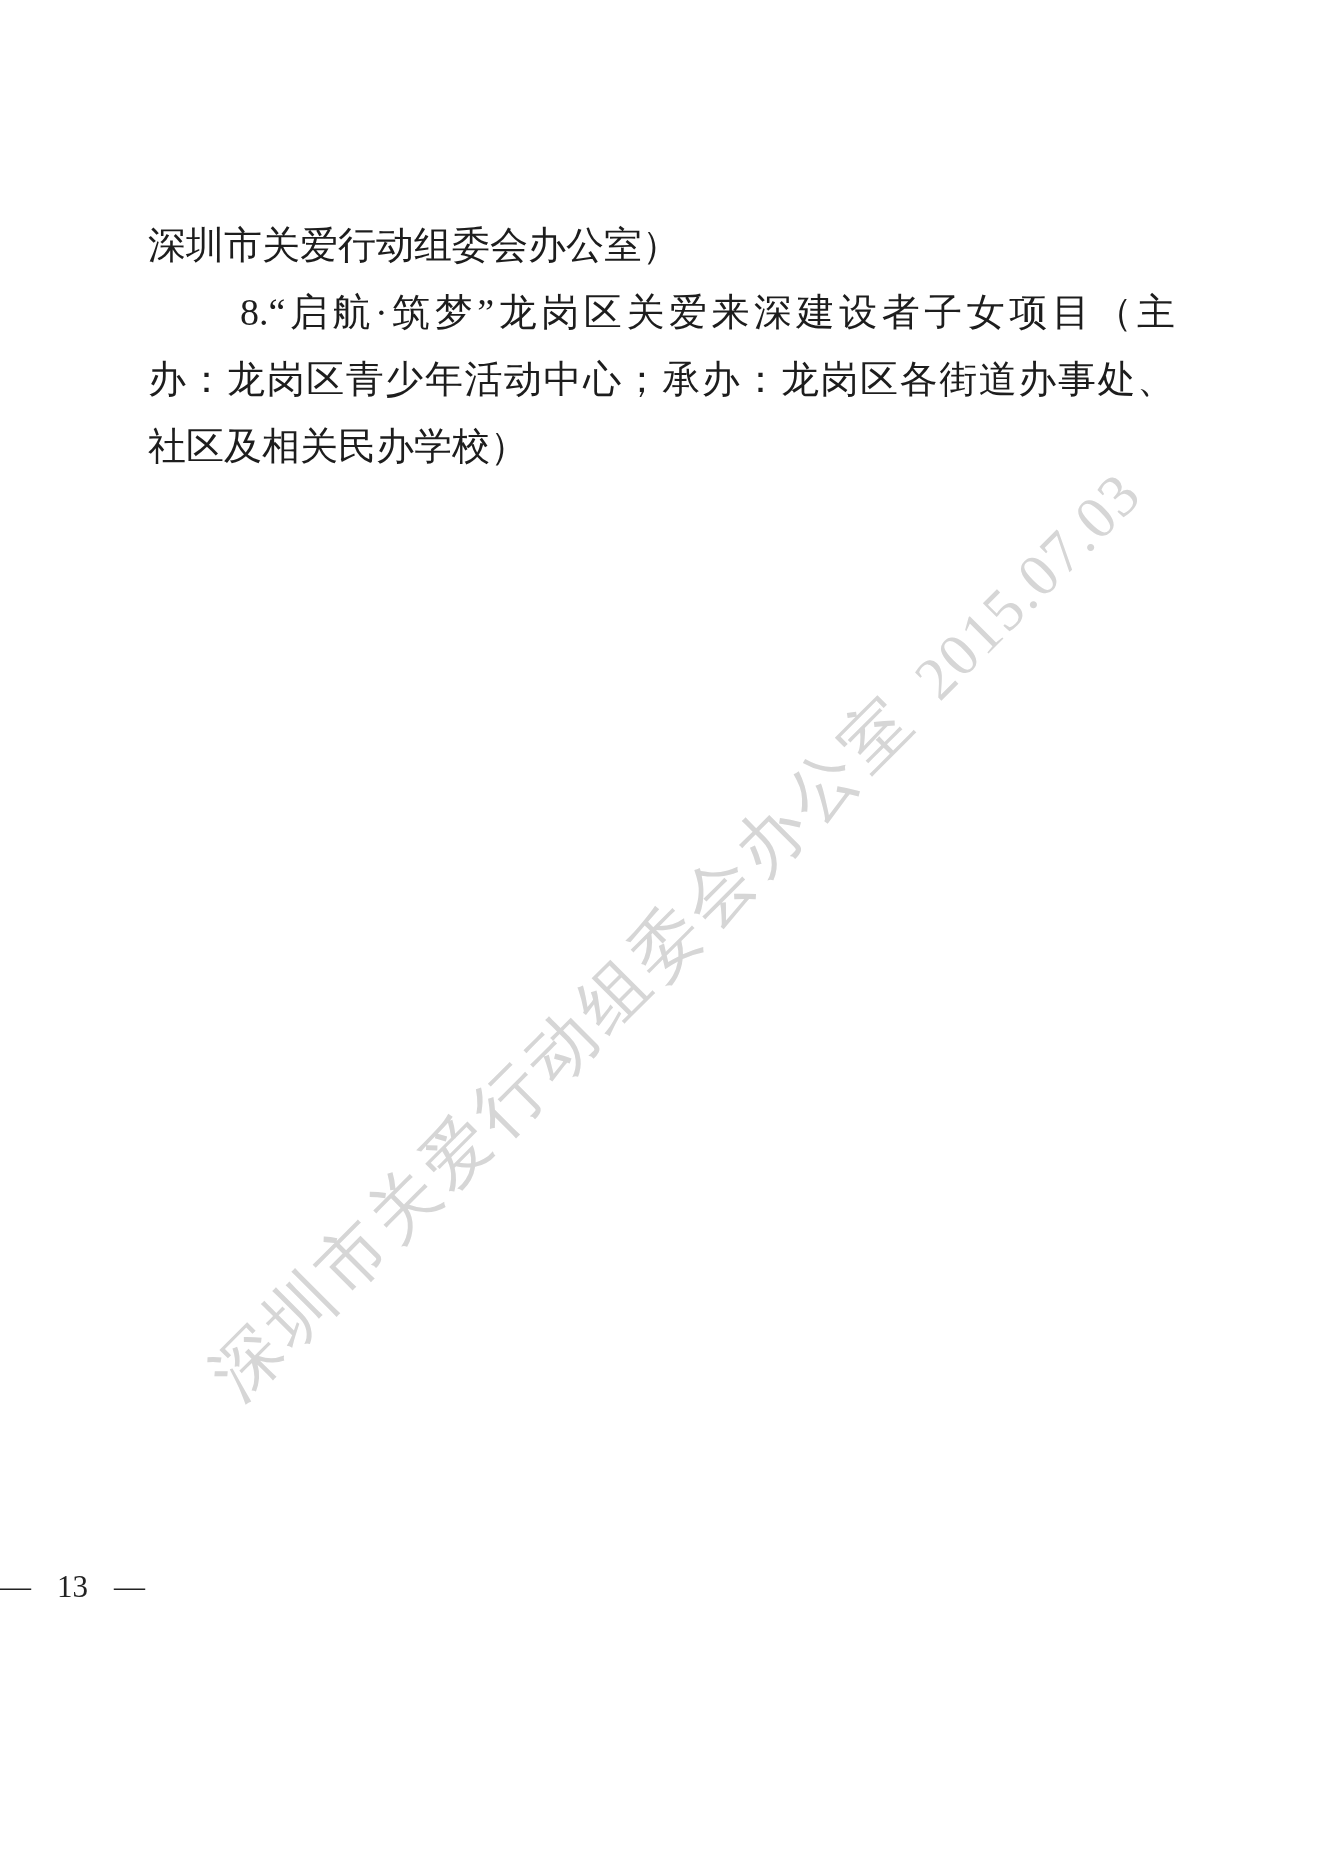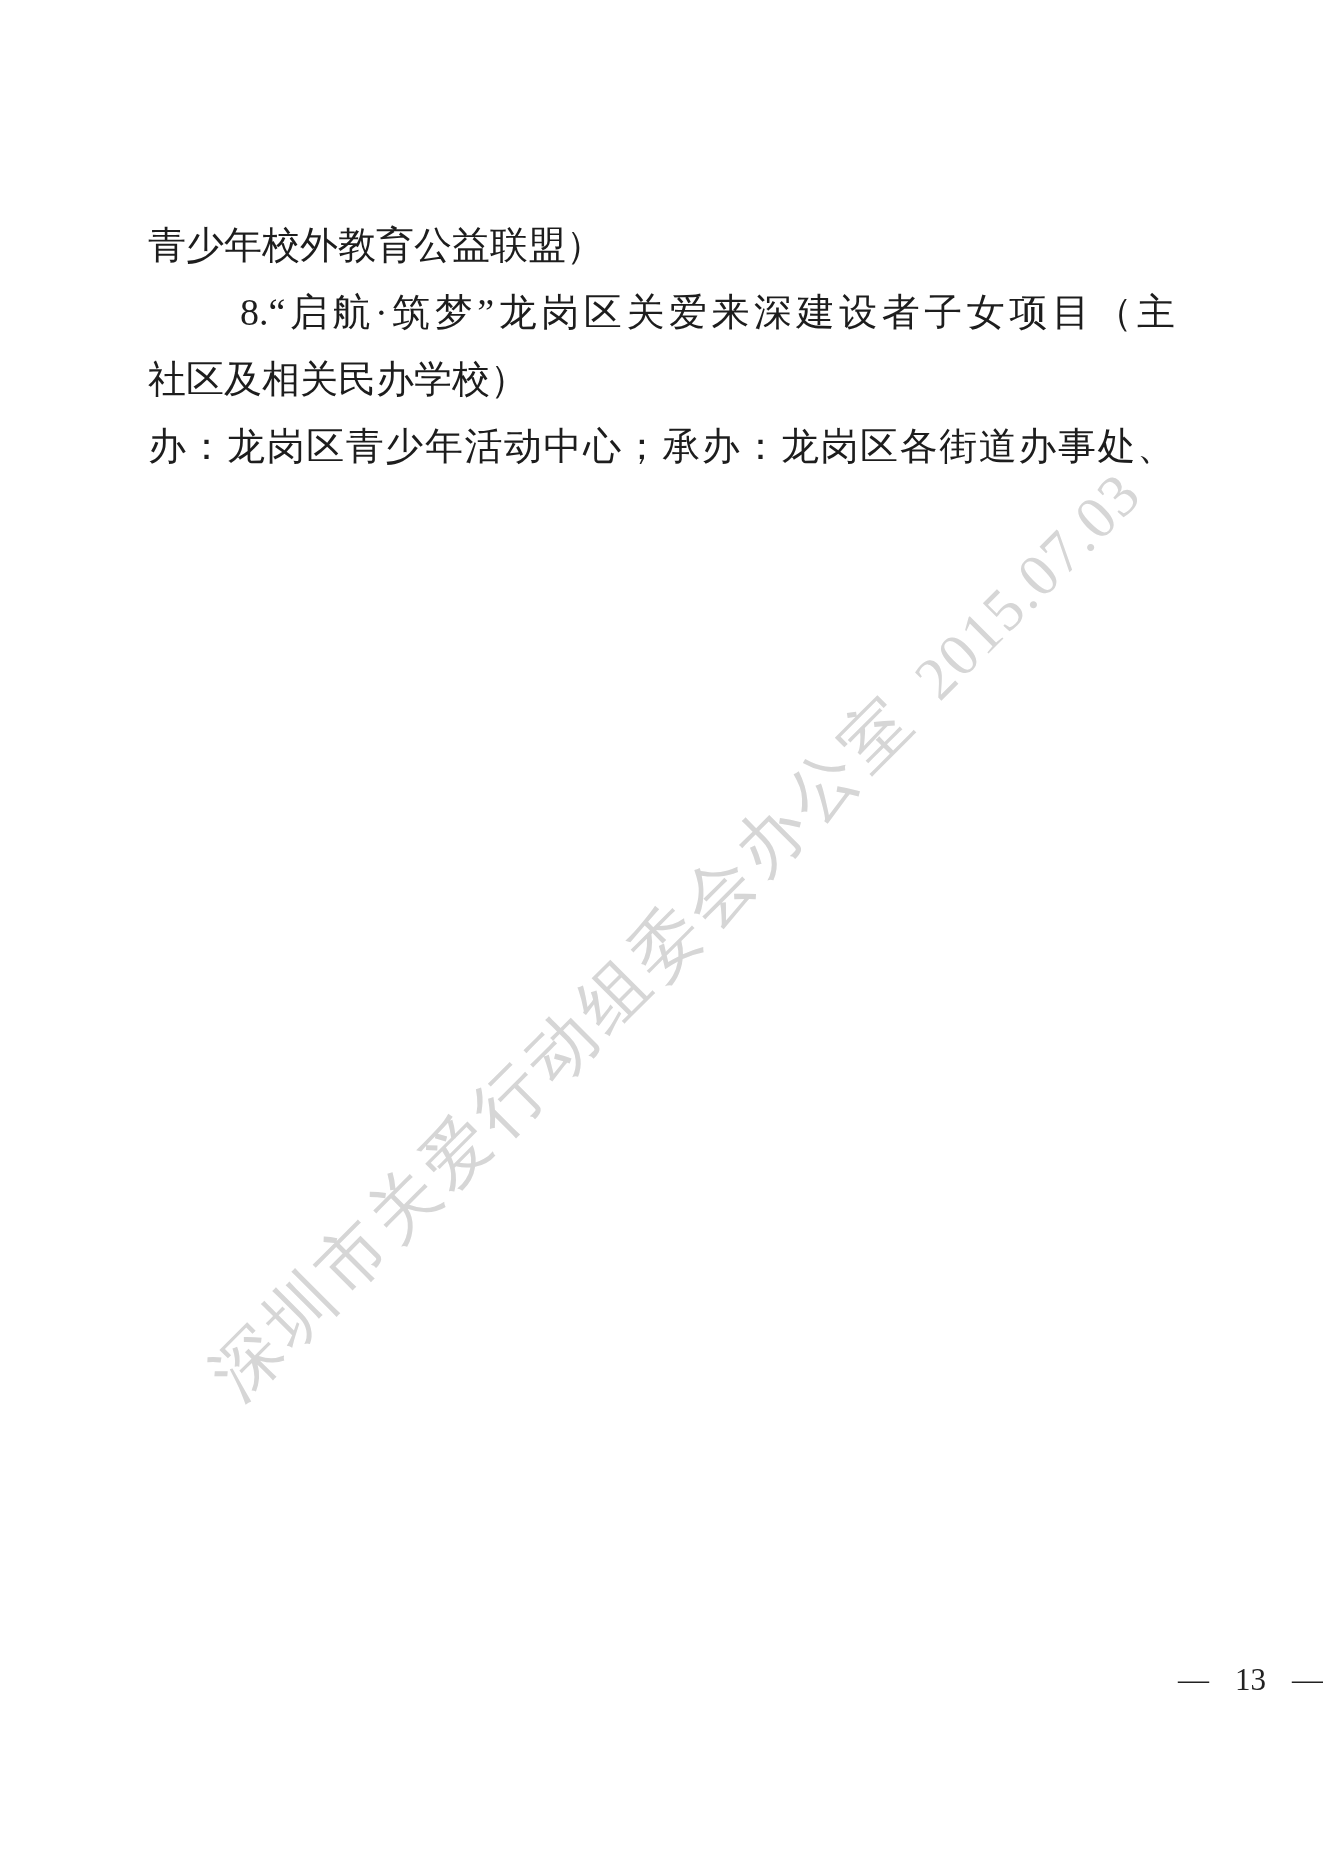--- a/index.html
+++ b/index.html
@@ -54,23 +54,23 @@
     text-align: justify;
     text-align-last: justify;
   }
   .line.indented {
     text-indent: 92px;
   }
   
   .footer {
     position: absolute;
     left: 0;
-    top: 1660px;
+    top: 1567px;
     width: 100%;
-    text-align: right;
+    text-align: left;
     color: #222222;
     font-size: 31px;
     line-height: 40px;
   }
   .footer .pagenum {
     display: inline-block;
     margin: 0 26px;
   }
   .footer .dash {
     display: inline-block;
@@ -79,23 +79,23 @@
 </head>
 <body>
 
 <div class="page">
 
   <div class="watermark">
     <span>深圳市关爱行动组委会办公室</span><span class="wm-date">2015.07.03</span>
   </div>
 
   <div class="content">
-    <div class="line">青少年校外教育公益联盟）</div>
+    <div class="line">深圳市关爱行动组委会办公室）</div>
     <div class="line justified indented">8.“启航·筑梦”龙岗区关爱来深建设者子女项目（主</div>
+    <div class="line justified">办：龙岗区青少年活动中心；承办：龙岗区各街道办事处、</div>
     <div class="line">社区及相关民办学校）</div>
-    <div class="line justified">办：龙岗区青少年活动中心；承办：龙岗区各街道办事处、</div>
   </div>
 
   <div class="footer">
     <span class="dash">—</span><span class="pagenum">13</span><span class="dash">—</span>
   </div>
 
 </div>
 
 </body></html>

